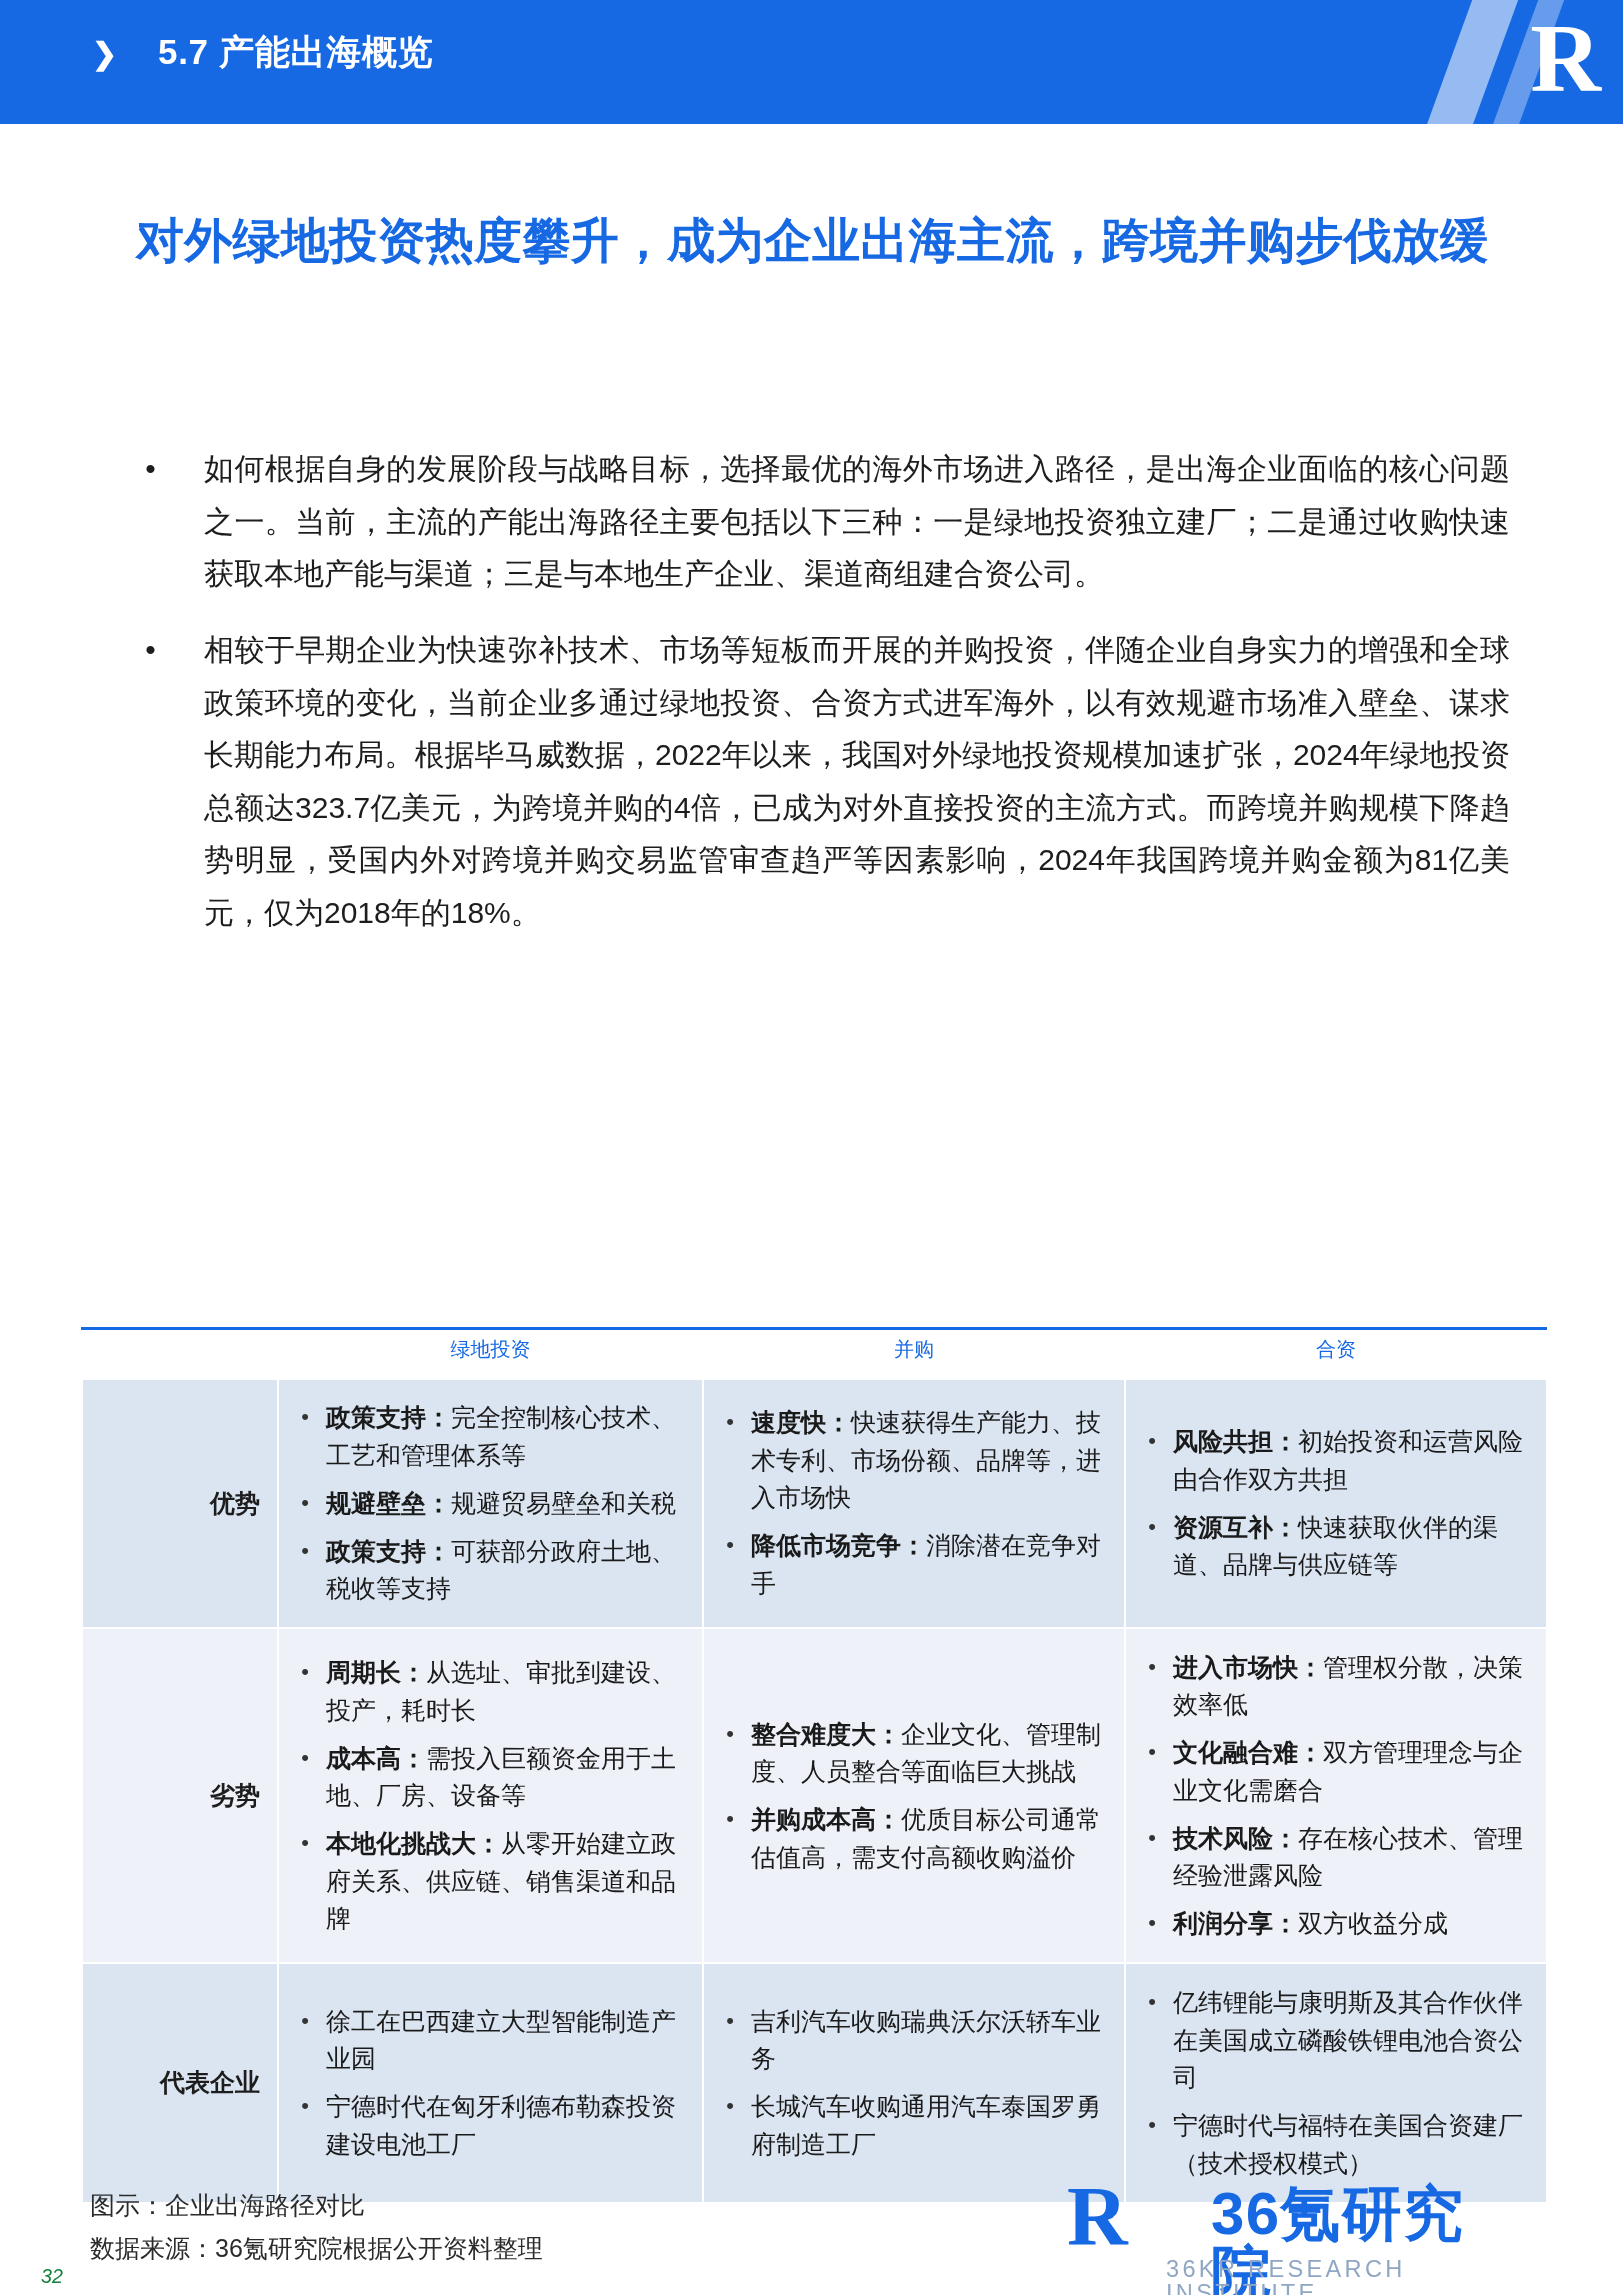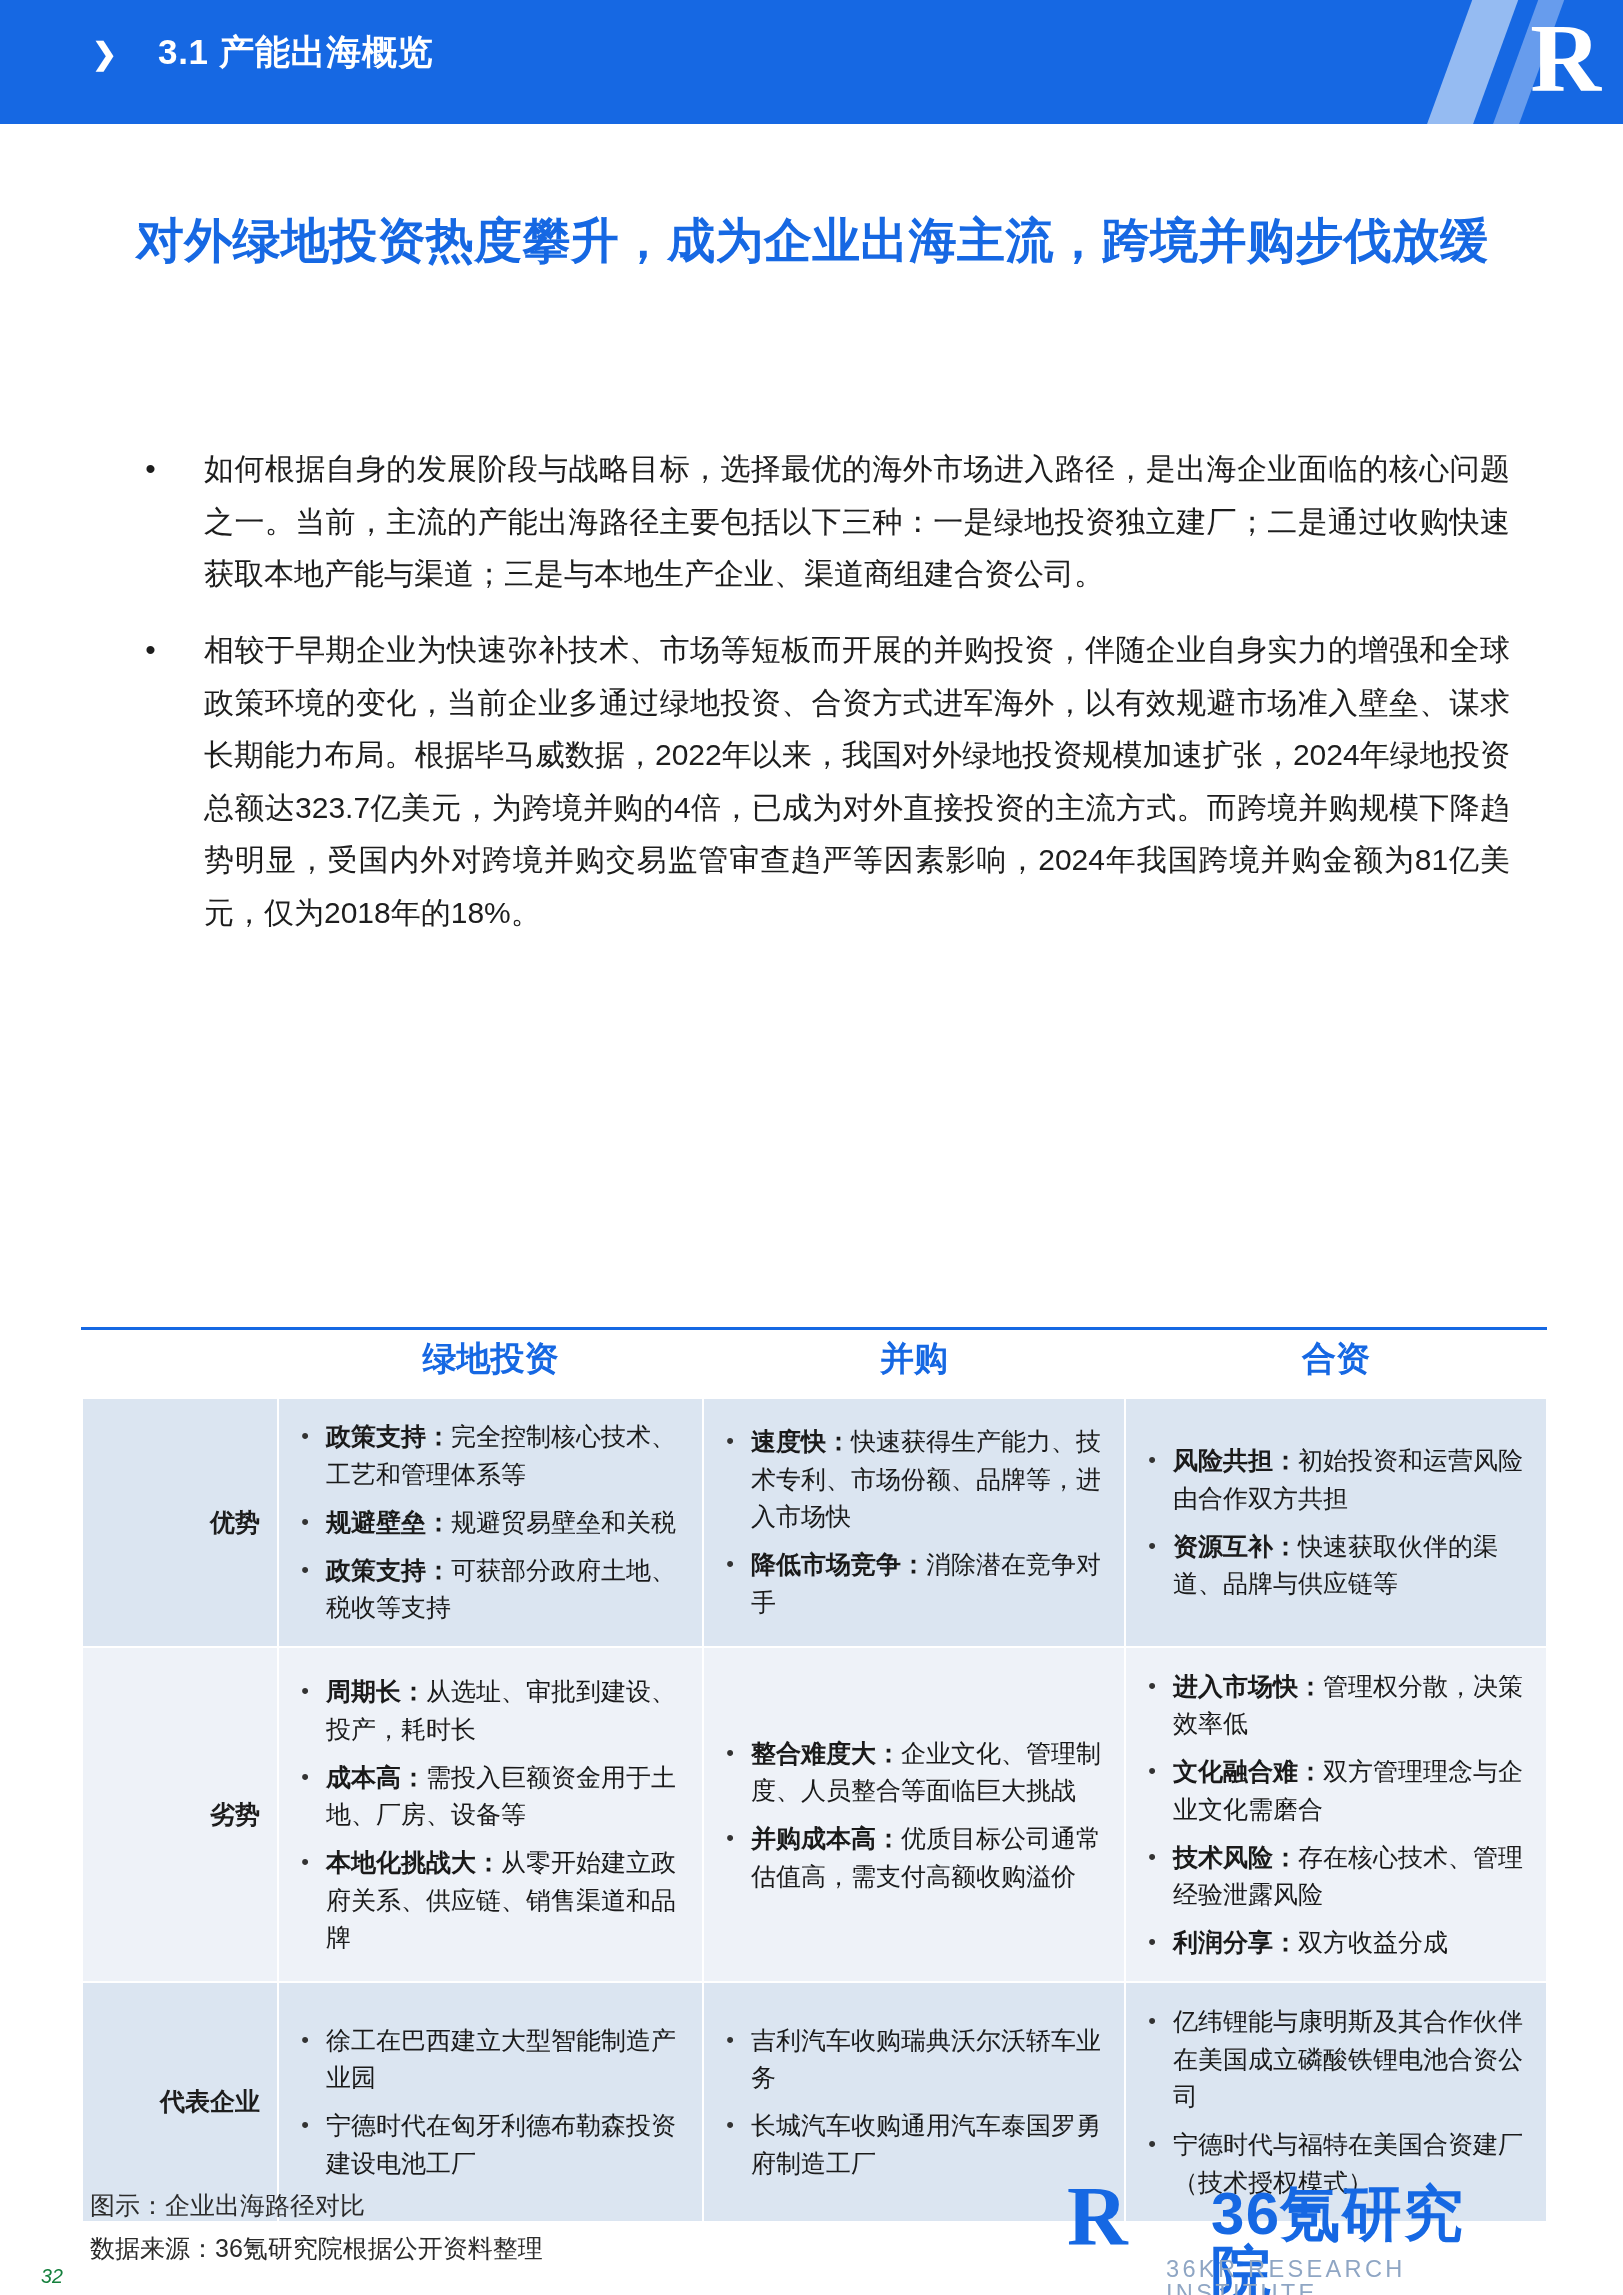--- a/index.html
+++ b/index.html
@@ -137,22 +137,22 @@
     width: 1466px;
     table-layout: fixed;
   }
   table.cmp col.c0 { width: 196px; }
   table.cmp col.c1 { width: 425px; }
   table.cmp col.c2 { width: 422px; }
   table.cmp col.c3 { width: 422px; }
 
   table.cmp thead th {
     color: #1668e3;
-    font-size: 34px;
-    font-weight: bold;
+    font-size: 20px;
+    font-weight: normal;
     padding: 9.2px 0 14.4px 0;
     text-align: center;
     border: none;
     background: transparent;
   }
   table.cmp thead th.blank { background: transparent; }
 
   .thead-rule-top {
     position: absolute;
     left: 0;
@@ -256,21 +256,21 @@
     color: #8fa6c4;
     letter-spacing: 3.3px;
     line-height: 1;
   }
 </style>
 </head>
 <body>
 
 <div class="header">
   <div class="header-chevron">❯</div>
-  <div class="header-title">3.1 产能出海概览</div>
+  <div class="header-title">5.7 产能出海概览</div>
   <div class="header-mark">
     <div class="hm-band hm-b1"></div>
     <div class="hm-band hm-b2"></div>
     <div class="hm-R">R</div>
   </div>
 </div>
 
 <div class="page">
 
   <div class="title">对外绿地投资热度攀升，成为企业出海主流，跨境并购步伐放缓</div>

